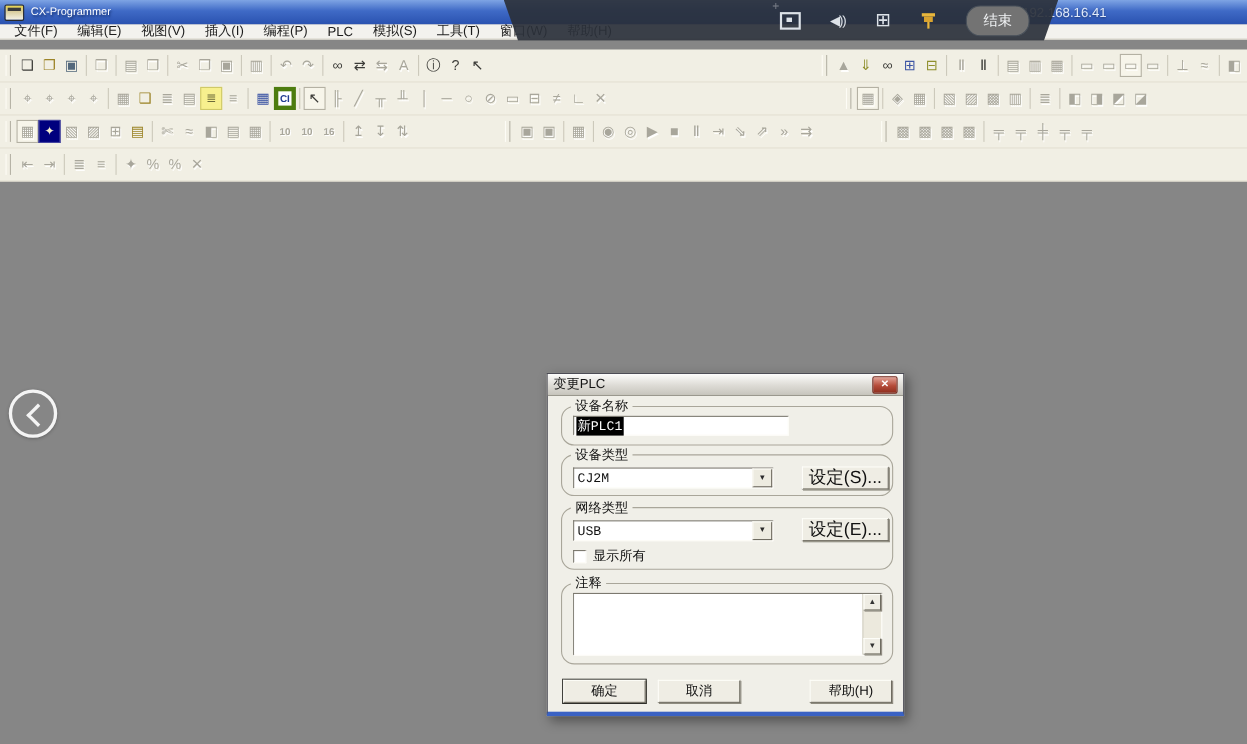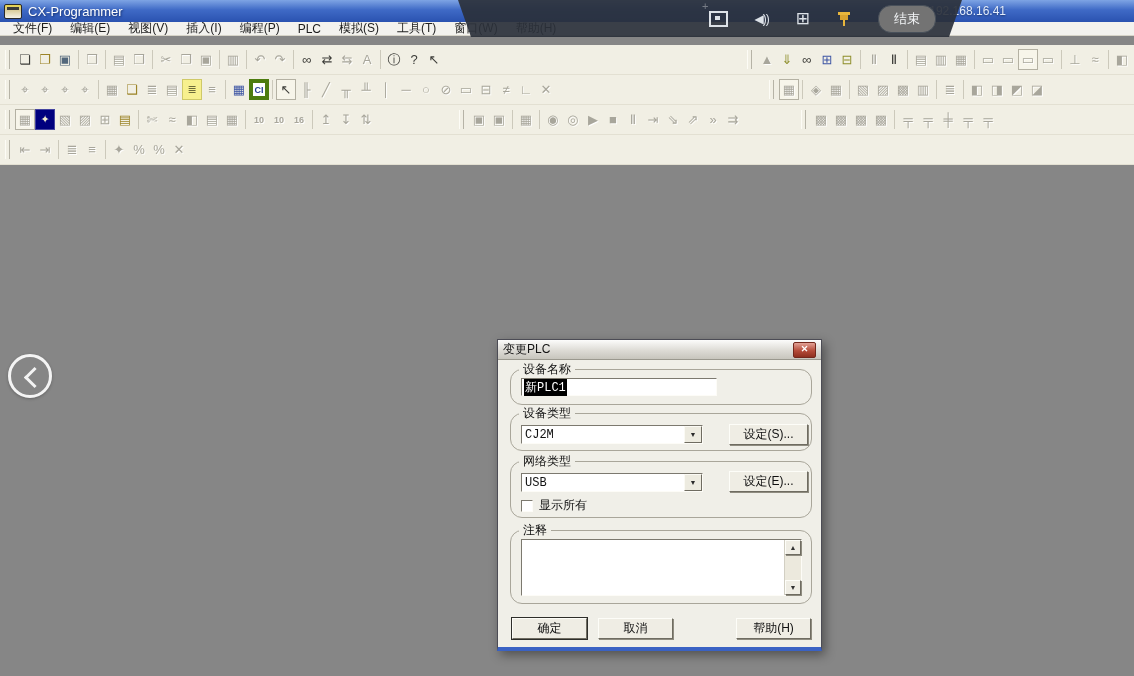--- a/index.html
+++ b/index.html
@@ -5,21 +5,21 @@
   html,body{margin:0;padding:0}
   body{width:1134px;height:676px;position:relative;overflow:hidden;background:#868686;
        font-family:"Liberation Sans",sans-serif;-webkit-font-smoothing:antialiased}
   
   .titlebar{position:absolute;left:0;top:0;width:100%;height:22px;
     background:linear-gradient(180deg,#7ea4e4 0%,#3f6ac6 45%,#2a52b0 100%);
     display:flex;align-items:center;padding-left:4px;box-sizing:border-box;z-index:5}
   .app-icon{width:16px;height:13px;border:1px solid #2a2a2a;border-radius:2px;
     background:linear-gradient(180deg,#e8d44a 0%,#d8cc9a 40%,#f4f2e8 100%);position:relative;flex:0 0 auto}
   .app-icon::after{content:"";position:absolute;left:2px;top:2px;right:2px;height:3px;background:#3a3a3a}
-  .title-text{color:#fff;font-size:13px;margin-left:6px;text-shadow:1px 1px 2px rgba(10,30,80,.7);white-space:nowrap}
+  .title-text{color:#fff;font-size:10px;margin-left:6px;text-shadow:1px 1px 2px rgba(10,30,80,.7);white-space:nowrap}
   .ip-text{position:absolute;top:4px;right:128px;color:#e3ecfb;font-size:12px;text-shadow:0 1px 2px rgba(0,0,0,.4)}
   
   .menubar{position:absolute;left:0;top:22px;width:100%;height:14px;background:#f3f2ee;
     border-bottom:1px solid #d7d4c8;display:flex;align-items:center;padding-left:4px;box-sizing:border-box;z-index:4}
   .menu-item{font-size:12px;color:#1d1d1d;padding:3px 9px;white-space:nowrap}
   
   .toolbars{position:absolute;left:0;top:45px;width:100%;background:#f1efe4;z-index:4}
   .tbrow{height:29px;display:flex;align-items:center;border-bottom:1px solid #e3e0d2;
     padding-left:2px;overflow:hidden;white-space:nowrap}
   .tb{width:20px;height:21px;display:inline-flex;align-items:center;justify-content:center;
@@ -78,21 +78,21 @@
   .sunken{background:#fff;border:1px solid;border-color:#7c796f #fdfcf7 #fdfcf7 #7c796f;box-sizing:border-box}
   .dev-input{position:absolute;left:10px;top:8px;width:196px;height:18px;display:flex;align-items:center;
     padding-left:2px;font-family:"Liberation Mono",monospace;font-size:12px}
   .selected{background:#000000;color:#fff;padding:0 1px;white-space:pre}
   .combo{position:absolute;left:10px;top:11px;width:182px;height:19px;display:flex}
   .combo-text{flex:1;padding:2px 3px;font-family:"Liberation Mono",monospace;font-size:12px;overflow:hidden}
   .combo-btn{width:16px;background:#edebe0;border:1px solid;border-color:#fbfaf4 #6f6c61 #6f6c61 #fbfaf4;
     display:flex;align-items:center;justify-content:center;font-size:7px;color:#2a2a2a}
   .raised{background:#efede4;border:1px solid;border-color:#fdfdf8 #6f6c61 #6f6c61 #fdfdf8;
     box-shadow:1px 1px 0 #8f8c80;text-align:center;box-sizing:border-box}
-  .setbtn{position:absolute;left:218px;width:79px;height:21px;font-size:12px;line-height:19px;white-space:nowrap}
+  .setbtn{position:absolute;left:218px;width:79px;height:21px;font-size:16px;line-height:19px;white-space:nowrap}
   .checkrow{position:absolute;left:10px;top:35px;display:flex;align-items:center;gap:6px}
   .checkbox{width:12px;height:12px}
   .chklabel{font-size:12px}
   .ta{position:absolute;left:10px;top:8px;width:281px;height:57px;display:flex;padding:0}
   .ta-body{flex:1;background:#fff}
   .sbar{width:16px;background:#ece9dd;border-left:1px solid #d2cfc3;display:flex;flex-direction:column;justify-content:space-between}
   .sb-btn{height:15px;font-size:7px;line-height:13px;color:#333}
   .dlg-btn{position:absolute;top:278px;width:75px;height:21px;font-size:12px;line-height:19px;white-space:nowrap}
   .ok-btn{left:14px;box-shadow:0 0 0 1px #2e2e2a, 1px 1px 0 #8f8c80}
   .cancel-btn{left:100px}

